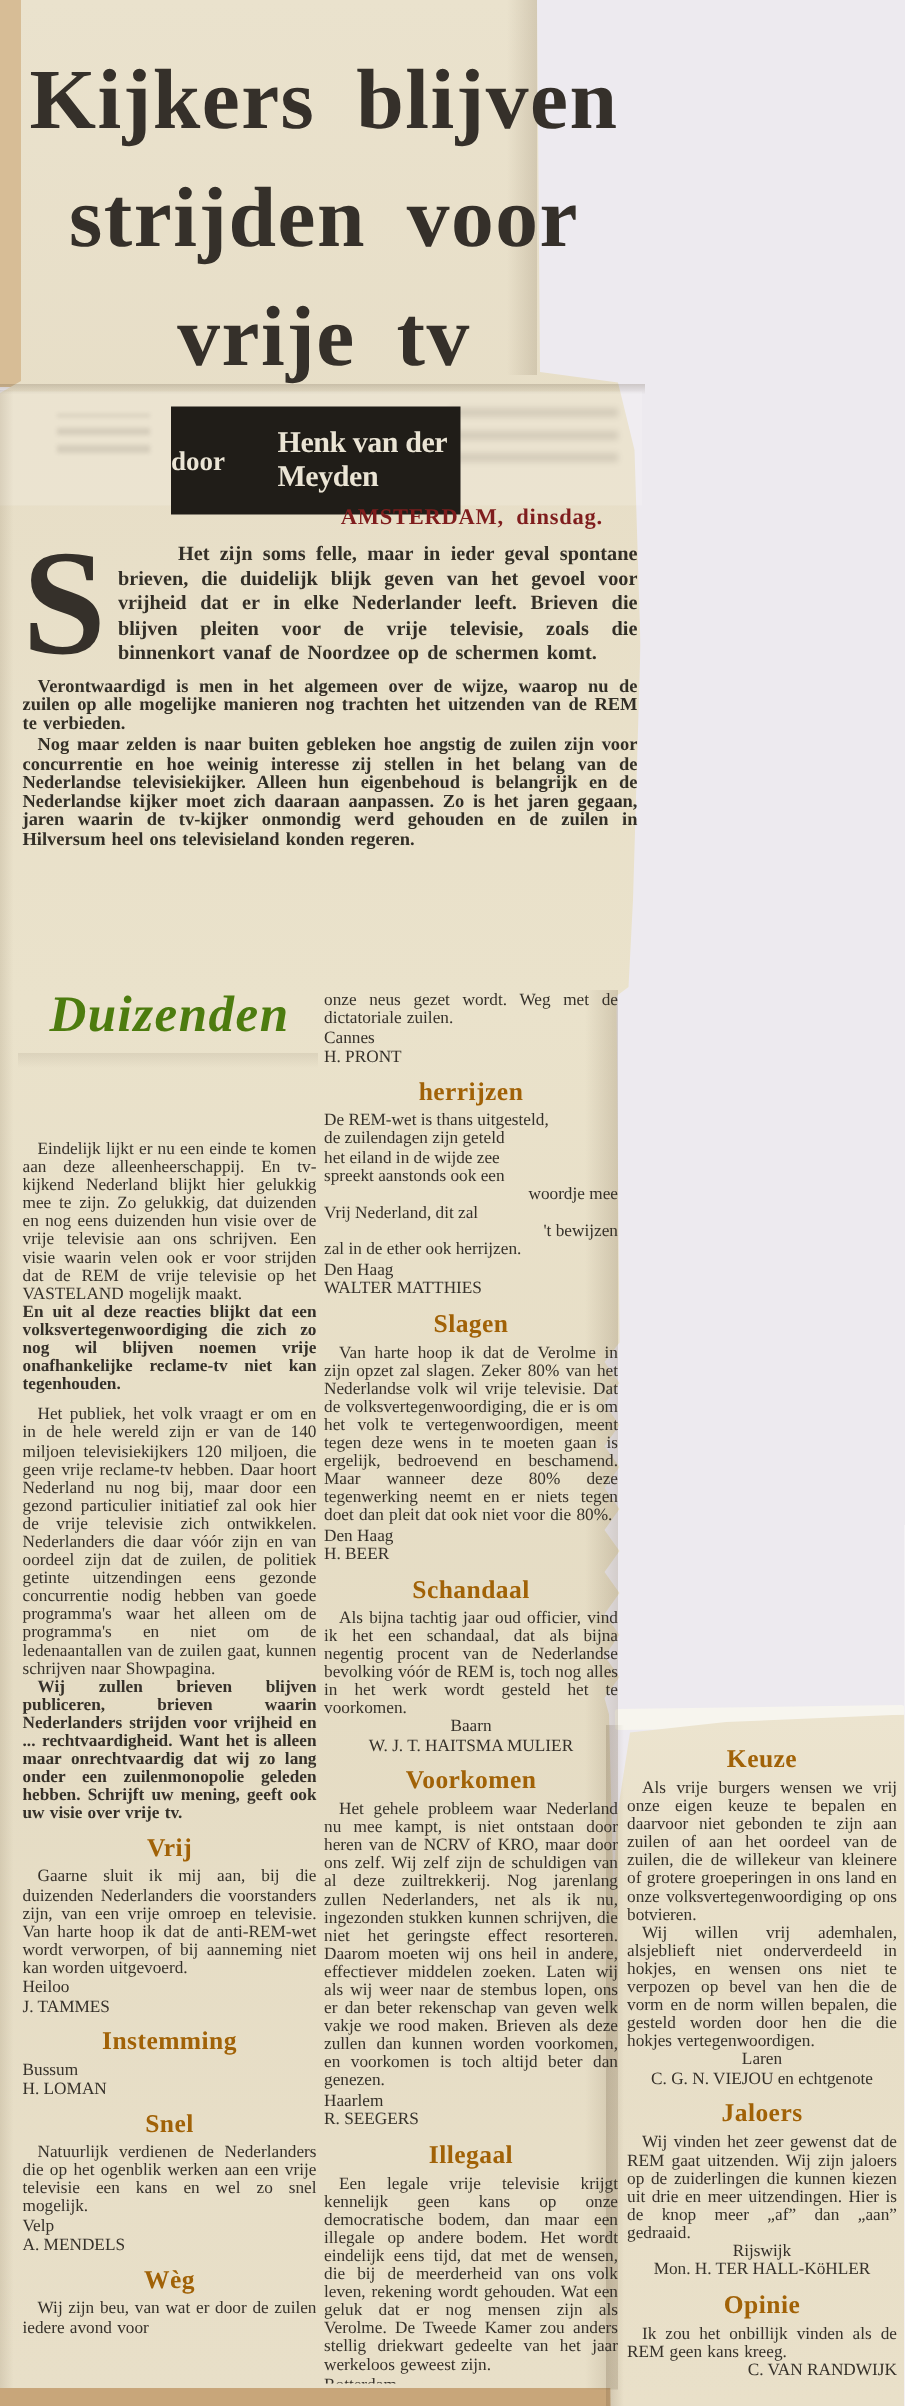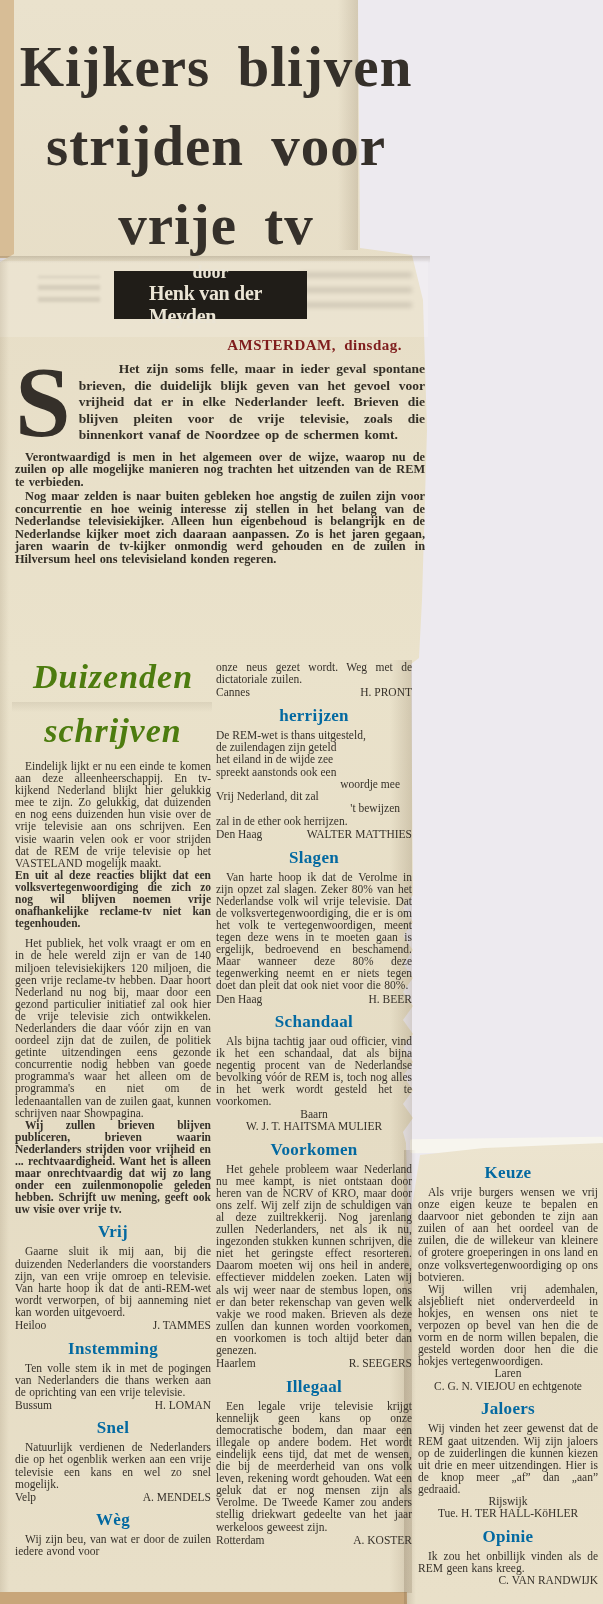--- a/index.html
+++ b/index.html
@@ -32,22 +32,22 @@
   .shade-left{left:0;top:260px;width:9px;height:1332px;background:linear-gradient(90deg,rgba(110,90,60,.14),rgba(110,90,60,0));}
   .shade-seam{left:404px;top:1150px;width:12px;height:454px;background:linear-gradient(90deg,rgba(100,80,55,.22),rgba(100,80,55,0));}
   .ghost-a{left:300px;top:266px;width:112px;height:42px;opacity:.13;filter:blur(2px);
     background:repeating-linear-gradient(0deg,#3c3228 0 6px,transparent 6px 15px);}
   .ghost-b{left:38px;top:276px;width:62px;height:26px;opacity:.12;filter:blur(1.5px);
     background:repeating-linear-gradient(0deg,#3c3228 0 5px,transparent 5px 12px);}
 
   
   .headline{left:14px;top:27px;width:404px;text-align:center;font-weight:bold;color:#35302a;
     font-size:57px;line-height:79px;letter-spacing:1px;word-spacing:12px;}
-  .byline-box{left:114px;top:271px;width:193px;height:48px;background:#201d18;color:#eae4d4;
-    display:flex;flex-direction:column;justify-content:center;align-items:center;}
+  .byline-box{left:114px;top:271px;width:193px;height:72px;background:#201d18;color:#eae4d4;
+    display:flex;flex-direction:row;justify-content:center;align-items:center;}
   .byline-prefix{font-size:18px;font-weight:bold;line-height:20px;}
   .byline-author{font-size:20px;font-weight:bold;line-height:23px;letter-spacing:-0.3px;margin-left:35px;}
   .dateline{left:0;top:337px;width:402px;text-align:right;font-weight:bold;font-size:15px;
     letter-spacing:.5px;word-spacing:4px;color:#7f1d1d;}
 
   
   .intro{left:15px;top:358px;width:410px;color:#332f27;}
   .dropcap{float:left;font-size:100px;line-height:.8;font-weight:bold;margin:4px 8px 0 0;color:#35302a;}
   .lead-p{font-size:15px;font-weight:bold;line-height:19px;text-align:justify;word-spacing:3px;margin:0;}
   .intro-p2{font-size:13.5px;font-weight:bold;line-height:16.6px;text-align:justify;word-spacing:2px;
@@ -64,28 +64,28 @@
 
   
   .col{color:#36312a;overflow:hidden;}
   .col-left{left:15px;top:760px;width:196px;height:832px;}
   .col-mid{left:216px;top:661px;width:196px;height:928px;}
   .col-right{left:418px;top:1156px;width:180px;height:442px;}
   .bt{font-size:11.5px;line-height:12.1px;text-align:justify;word-spacing:.6px;margin:0;}
   .ind{text-indent:10px;}
   .b{font-weight:bold;}
   .mt{margin-top:8px;}
-  .letter-h{font-size:17px;font-weight:bold;text-align:center;margin:7px 0 3px;letter-spacing:.3px;color:#0369a1;}
-  .sig{display:flex;justify-content:space-between;font-size:11.5px;line-height:12.5px;margin-top:1px;}
+  .letter-h{font-size:17px;font-weight:bold;text-align:center;margin:7px 0 3px;letter-spacing:.3px;color:#a16207;}
+  .sig{display:flex;justify-content:space-between;font-size:11.5px;line-height:12.5px;margin-top:1px;flex-direction:column;}
   .sig-line{font-size:11.5px;line-height:12.5px;text-align:center;}
   .name-center{text-align:center;}
   .name-right{text-align:right;}
   .poem{font-size:11.5px;line-height:12.3px;}
   .poem div{white-space:nowrap;}
-  .poem .r{text-align:right;padding-right:12px;}
+  .poem .r{text-align:right;}
 </style>
 </head>
 <body>
 
 <div class="page">
 
   <div class="abs tan-top"></div>
   <div class="abs tan-bottom"></div>
 
   <div class="abs paper-main"></div>
@@ -117,38 +117,36 @@
 
   <div class="abs intro">
     <div class="dropcap">S</div>
     <p class="intro-p2">Het zijn soms felle, maar in ieder geval spontane brieven, die duidelijk blijk geven van het gevoel voor vrijheid dat er in elke Nederlander leeft. Brieven die blijven pleiten voor de vrije televisie, zoals die binnenkort vanaf de Noordzee op de schermen komt.</p>
     <p class="intro-p34">Verontwaardigd is men in het algemeen over de wijze, waarop nu de zuilen op alle mogelijke manieren nog trachten het uitzenden van de REM te verbieden.</p>
     <p class="intro-p34 tight">Nog maar zelden is naar buiten gebleken hoe angstig de zuilen zijn voor concurrentie en hoe weinig interesse zij stellen in het belang van de Nederlandse televisiekijker. Alleen hun eigenbehoud is belangrijk en de Nederlandse kijker moet zich daaraan aanpassen. Zo is het jaren gegaan, jaren waarin de tv-kijker onmondig werd gehouden en de zuilen in Hilversum heel ons televisieland konden regeren.</p>
   </div>
 
   <div class="abs section-title">
     <div class="t1">Duizenden</div>
-    <div class="t2">schrijven</div>
   </div>
 
   <div class="abs col col-left">
     <p class="bt ind">Eindelijk lijkt er nu een einde te komen aan deze alleenheerschappij. En tv-kijkend Nederland blijkt hier gelukkig mee te zijn. Zo gelukkig, dat duizenden en nog eens duizenden hun visie over de vrije televisie aan ons schrijven. Een visie waarin velen ook er voor strijden dat de REM de vrije televisie op het VASTELAND mogelijk maakt.</p>
     <p class="bt b">En uit al deze reacties blijkt dat een volksvertegenwoordiging die zich zo nog wil blijven noemen vrije onafhankelijke reclame-tv niet kan tegenhouden.</p>
     <p class="bt ind mt">Het publiek, het volk vraagt er om en in de hele wereld zijn er van de 140 miljoen televisiekijkers 120 miljoen, die geen vrije reclame-tv hebben. Daar hoort Nederland nu nog bij, maar door een gezond particulier initiatief zal ook hier de vrije televisie zich ontwikkelen. Nederlanders die daar vóór zijn en van oordeel zijn dat de zuilen, de politiek getinte uitzendingen eens gezonde concurrentie nodig hebben van goede programma's waar het alleen om de programma's en niet om de ledenaantallen van de zuilen gaat, kunnen schrijven naar Showpagina.</p>
     <p class="bt b ind">Wij zullen brieven blijven publiceren, brieven waarin Nederlanders strijden voor vrijheid en ... rechtvaardigheid. Want het is alleen maar onrechtvaardig dat wij zo lang onder een zuilenmonopolie geleden hebben. Schrijft uw mening, geeft ook uw visie over vrije tv.</p>
 
     <div class="letter-h">Vrij</div>
     <p class="bt ind">Gaarne sluit ik mij aan, bij die duizenden Nederlanders die voorstanders zijn, van een vrije omroep en televisie. Van harte hoop ik dat de anti-REM-wet wordt verworpen, of bij aanneming niet kan worden uitgevoerd.</p>
     <div class="sig">
       <span>Heiloo</span>
       <span>J. TAMMES</span>
     </div>
 
     <div class="letter-h">Instemming</div>
-    <p class="bt ind">Ten volle stem ik in met de pogingen van Nederlanders die thans werken aan de oprichting van een vrije televisie.</p>
     <div class="sig">
       <span>Bussum</span>
       <span>H. LOMAN</span>
     </div>
 
     <div class="letter-h">Snel</div>
     <p class="bt ind">Natuurlijk verdienen de Nederlanders die op het ogenblik werken aan een vrije televisie een kans en wel zo snel mogelijk.</p>
     <div class="sig">
       <span>Velp</span>
       <span>A. MENDELS</span>
@@ -211,20 +209,20 @@
   <div class="abs col col-right">
     <div class="letter-h">Keuze</div>
     <p class="bt ind">Als vrije burgers wensen we vrij onze eigen keuze te bepalen en daarvoor niet gebonden te zijn aan zuilen of aan het oordeel van de zuilen, die de willekeur van kleinere of grotere groeperingen in ons land en onze volksvertegenwoordiging op ons botvieren.</p>
     <p class="bt ind">Wij willen vrij ademhalen, alsjeblieft niet onderverdeeld in hokjes, en wensen ons niet te verpozen op bevel van hen die de vorm en de norm willen bepalen, die gesteld worden door hen die die hokjes vertegenwoordigen.</p>
     <div class="sig-line">Laren</div>
     <div class="sig-line">C. G. N. VIEJOU en echtgenote</div>
 
     <div class="letter-h">Jaloers</div>
     <p class="bt ind">Wij vinden het zeer gewenst dat de REM gaat uitzenden. Wij zijn jaloers op de zuiderlingen die kunnen kiezen uit drie en meer uitzendingen. Hier is de knop meer „af” dan „aan” gedraaid.</p>
     <div class="sig-line">Rijswijk</div>
-    <div class="sig-line">Tue. H. TER HALL-KöHLER</div>
+    <div class="sig-line">Mon. H. TER HALL-KöHLER</div>
 
     <div class="letter-h">Opinie</div>
     <p class="bt ind">Ik zou het onbillijk vinden als de REM geen kans kreeg.</p>
     <div class="sig-line name-right">C. VAN RANDWIJK</div>
   </div>
 
 </div>
 
 </body></html>

